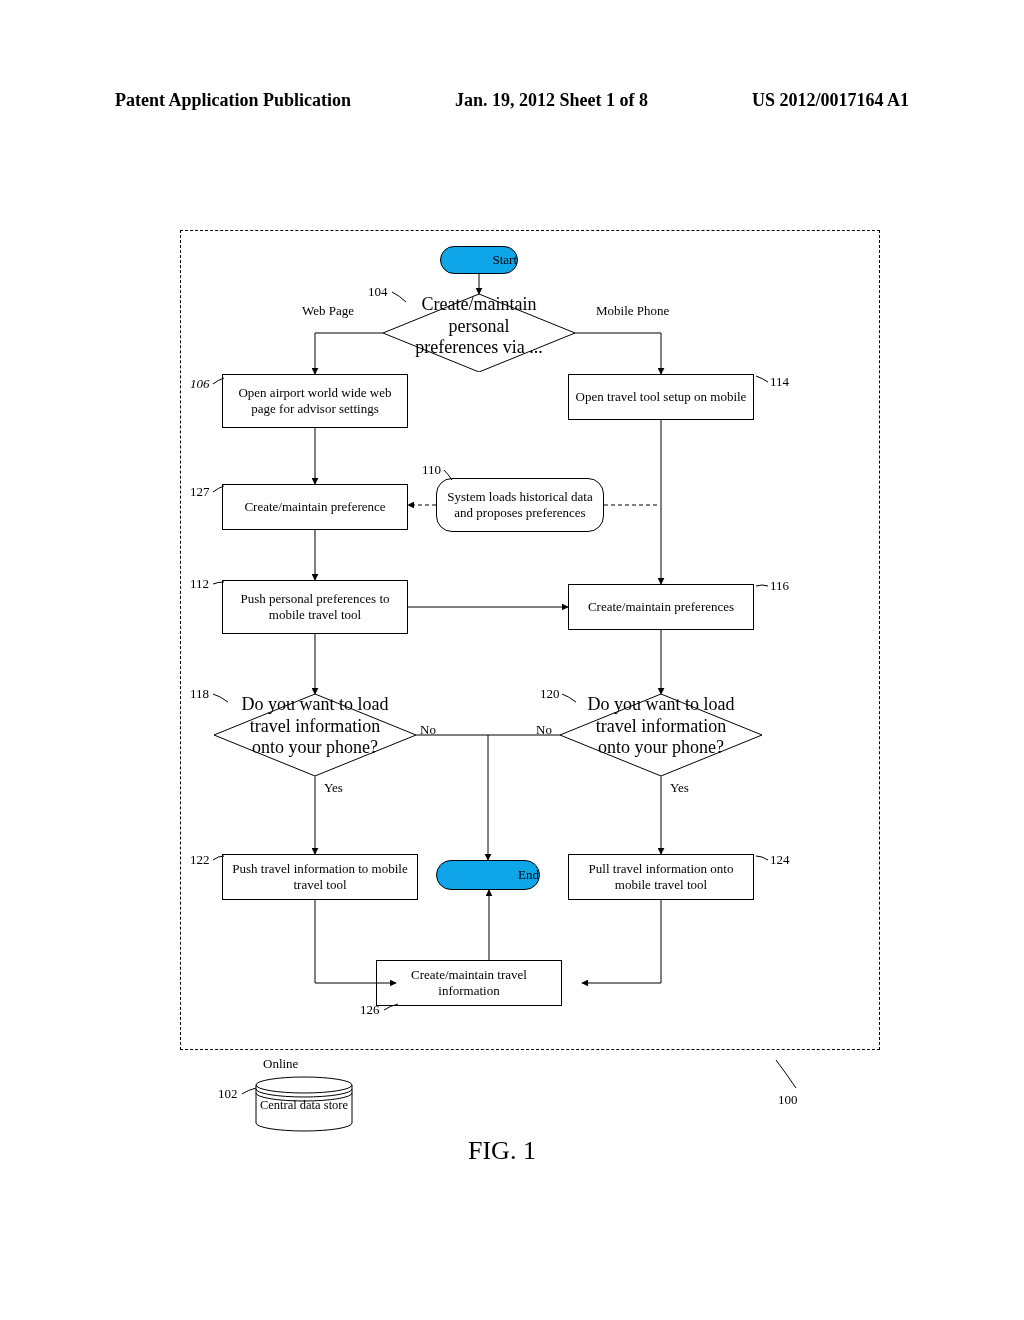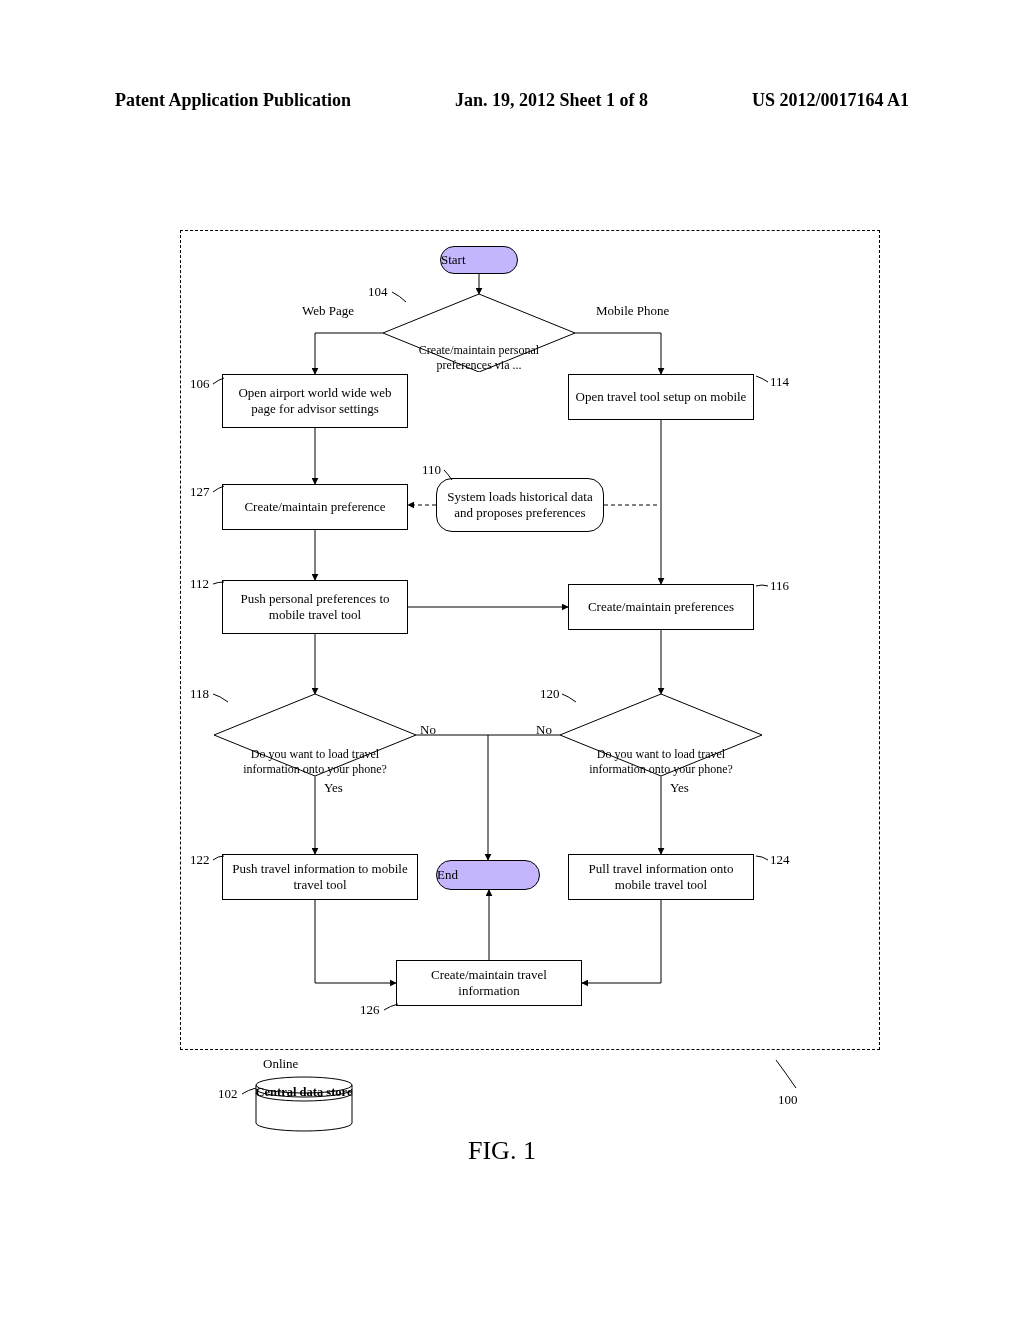--- a/index.html
+++ b/index.html
@@ -34,43 +34,43 @@
     justify-content: center;
     text-align: center;
     font-size: 13px;
     padding: 4px 6px;
     line-height: 1.25;
   }
   .term {
     position: absolute;
     border: 1px solid #000;
     border-radius: 18px;
-    background: #c4b5fd;
+    background: #0ea5e9;
     display: flex;
     align-items: center;
-    justify-content: flex-start;
+    justify-content: flex-end;
     font-size: 13px;
   }
   .diamond-wrap {
     position: absolute;
   }
   .diamond {
     position: absolute;
     left: 0; top: 0;
     width: 100%; height: 100%;
   }
   .diamond-text {
     position: absolute;
     left: 0; top: 0;
     width: 100%; height: 100%;
     display: flex;
-    align-items: flex-end;
+    align-items: flex-start;
     justify-content: center;
     text-align: center;
-    font-size: 12px;
+    font-size: 18px;
     line-height: 1.2;
     padding: 0 22px;
   }
   .label {
     position: absolute;
     font-size: 13px;
     white-space: nowrap;
   }
   .ref {
     position: absolute;
@@ -178,42 +178,42 @@
   <span>Push travel information to mobile travel tool</span>
 </div>
 <div class="box" style="left:568px; top:854px; width:186px; height:46px;">
   <span>Pull travel information onto mobile travel tool</span>
 </div>
 
 <div class="term" style="left:436px; top:860px; width:104px; height:30px;">
   <span>End</span>
 </div>
 
-<div class="box" style="left:396px; top:960px; width:186px; height:46px;">
+<div class="box" style="left:376px; top:960px; width:186px; height:46px;">
   <span>Create/maintain travel information</span>
 </div>
 
 <span class="label" style="left:263px; top:1056px;">Online</span>
 
 <div class="cyl" style="left:254px; top:1076px; width:100px; height:56px;">
   <svg width="100" height="56" viewBox="0 0 100 56">
     <ellipse cx="50" cy="9" rx="48" ry="8" fill="#fff" stroke="#000"></ellipse>
     <path d="M2 9 V47" stroke="#000" fill="none"></path>
     <path d="M98 9 V47" stroke="#000" fill="none"></path>
     <path d="M2 47 A48 8 0 0 0 98 47" fill="#fff" stroke="#000"></path>
     <path d="M2 13 A48 8 0 0 0 98 13" fill="none" stroke="#000"></path>
     <path d="M2 17 A48 8 0 0 0 98 17" fill="none" stroke="#000"></path>
   </svg>
-  <div class="cyl-text" style="top:9px;font-weight:bold;">
+  <div class="cyl-text" style="top:22px;">
     <span>Central data store</span>
   </div>
 </div>
 
 <span class="ref" style="left:368px; top:284px;">104</span>
-<span class="ref" style="left:190px; top:376px;">106</span>
+<span class="ref" style="left:190px; top:376px;font-style:italic;">106</span>
 <span class="ref" style="left:770px; top:374px;">114</span>
 <span class="ref" style="left:190px; top:484px;">127</span>
 <span class="ref" style="left:422px; top:462px;">110</span>
 <span class="ref" style="left:190px; top:576px;">112</span>
 <span class="ref" style="left:770px; top:578px;">116</span>
 <span class="ref" style="left:190px; top:686px;">118</span>
 <span class="ref" style="left:540px; top:686px;">120</span>
 <span class="ref" style="left:190px; top:852px;">122</span>
 <span class="ref" style="left:770px; top:852px;">124</span>
 <span class="ref" style="left:360px; top:1002px;">126</span>

